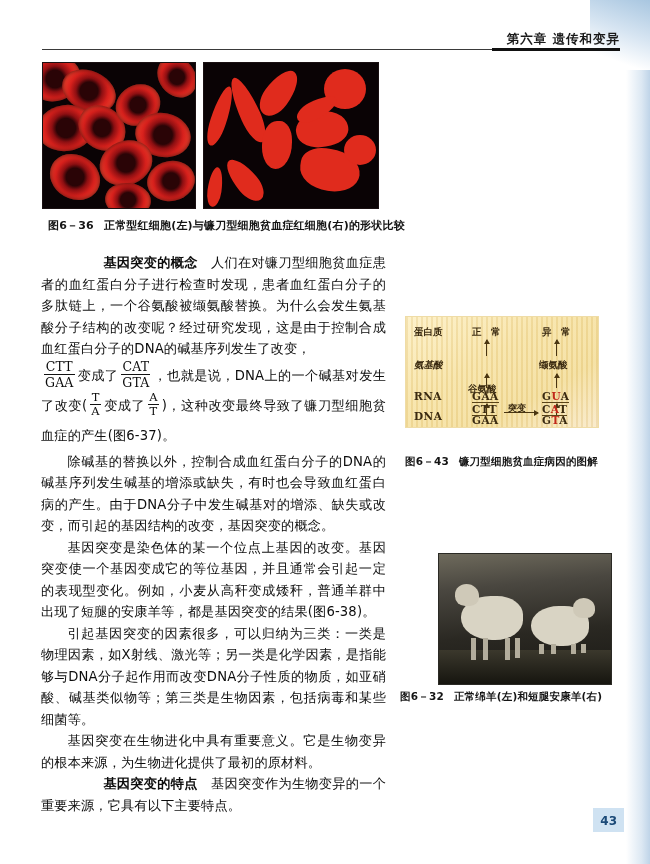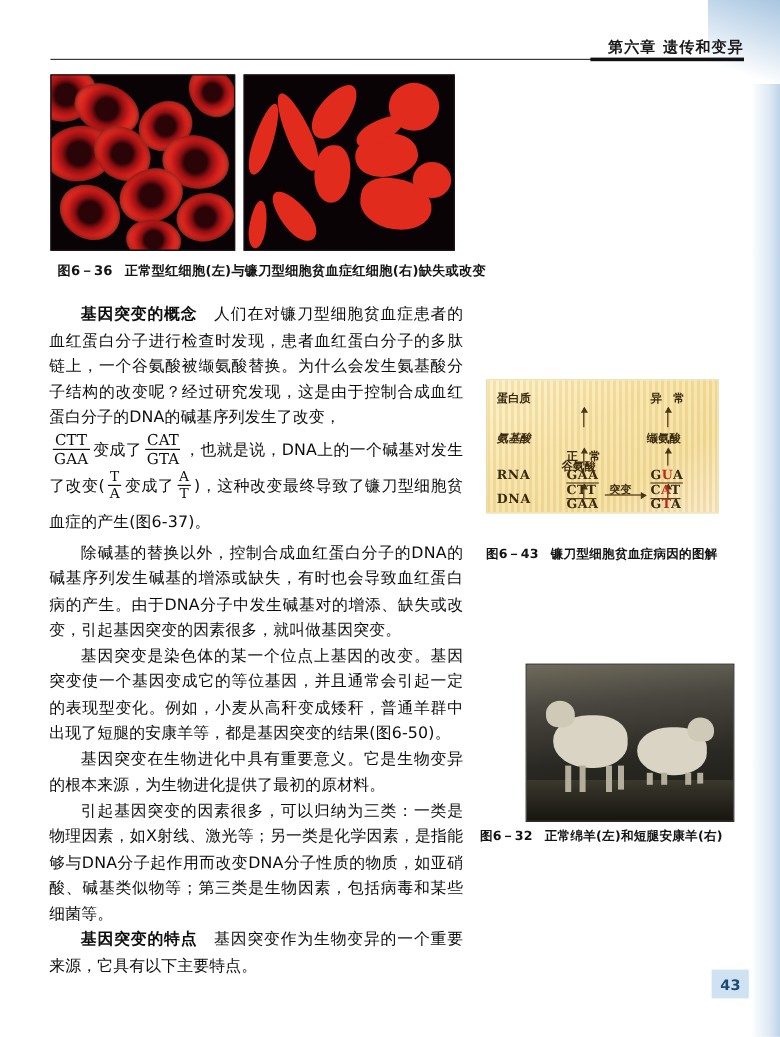--- a/index.html
+++ b/index.html
@@ -122,20 +122,21 @@
     color: #0d0d0d;
     text-align: justify;
     letter-spacing: .15px;
   }
   .body-col p {
     margin: 0;
   }
   .indent { text-indent: 2em; }
   .term {
     font-weight: bold;
+    margin-left: 36px;
   }
 
   
   .frac {
     display: inline-block;
     vertical-align: middle;
     text-align: center;
     font-family: "DejaVu Serif", "Liberation Serif", serif;
     font-size: 12.5px;
     line-height: 15px;
@@ -316,47 +317,47 @@
     <div class="sickle sickle-crescent" style="left:104px;top:24px; width:18px; height:44px; transform:rotate(62deg);"></div>
     <div class="sickle" style="left:96px; top:86px; width:60px; height:42px; border-radius:40% 55% 48% 52%; transform:rotate(8deg);"></div>
     <div class="sickle sickle-crescent" style="left:30px; top:92px; width:22px; height:50px; transform:rotate(-40deg);"></div>
     <div class="sickle" style="left:140px;top:72px; width:32px; height:30px; border-radius:50%;"></div>
     <div class="sickle sickle-crescent" style="left:4px;  top:104px;width:14px; height:40px; transform:rotate(8deg);"></div>
   </div>
 
 </div>
 
 <div class="caption caption-6-36">
-  <span class="caption-label">图6－36</span><span>正常型红细胞(左)与镰刀型细胞贫血症红细胞(右)缺失或改变</span>
+  <span class="caption-label">图6－36</span><span>正常型红细胞(左)与镰刀型细胞贫血症红细胞(右)的形状比较</span>
 </div>
 
 <div class="body-col">
 
 
   <p class="indent"><span class="term">基因突变的概念</span><span>　人们在对镰刀型细胞贫血症患者的血红蛋白分子进行检查时发现，患者血红蛋白分子的多肽链上，一个谷氨酸被缬氨酸替换。为什么会发生氨基酸分子结构的改变呢？经过研究发现，这是由于控制合成血红蛋白分子的DNA的碱基序列发生了改变，</span></p>
 
   <p class="line-tall"><span class="frac"><span class="num">CTT</span><span class="den">GAA</span></span><span>变成了</span><span class="frac"><span class="num">CAT</span><span class="den">GTA</span></span><span>，也就是说，DNA上的一个碱基对发生了改变(</span><span class="frac frac-small"><span class="num">T</span><span class="den">A</span></span><span>变成了</span><span class="frac frac-small"><span class="num">A</span><span class="den">T</span></span><span>)，这种改变最终导致了镰刀型细胞贫血症的产生(图6-37)。</span></p>
 
-  <p class="indent">除碱基的替换以外，控制合成血红蛋白分子的DNA的碱基序列发生碱基的增添或缺失，有时也会导致血红蛋白病的产生。由于DNA分子中发生碱基对的增添、缺失或改变，引起基因突变的因素很多，就叫做基因突变。</p>
-
-  <p class="indent">基因突变是染色体的某一个位点上基因的改变。基因突变使一个基因变成它的等位基因，并且通常会引起一定的表现型变化。例如，小麦从高秆变成矮秆，普通羊群中出现了短腿的安康羊等，都是基因突变的结果(图6-50)。</p>
+  <p class="indent">除碱基的替换以外，控制合成血红蛋白分子的DNA的碱基序列发生碱基的增添或缺失，有时也会导致血红蛋白病的产生。由于DNA分子中发生碱基对的增添、缺失或改变，而引起的基因结构的改变，基因突变的概念。</p>
+
+  <p class="indent">基因突变是染色体的某一个位点上基因的改变。基因突变使一个基因变成它的等位基因，并且通常会引起一定的表现型变化。例如，小麦从高秆变成矮秆，普通羊群中出现了短腿的安康羊等，都是基因突变的结果(图6-38)。</p>
+
+  <p class="indent">引起基因突变的因素很多，可以归纳为三类：一类是物理因素，如X射线、激光等；另一类是化学因素，是指能够与DNA分子起作用而改变DNA分子性质的物质，如亚硝酸、碱基类似物等；第三类是生物因素，包括病毒和某些细菌等。</p>
 
   <p class="indent">基因突变在生物进化中具有重要意义。它是生物变异的根本来源，为生物进化提供了最初的原材料。</p>
-
-  <p class="indent">引起基因突变的因素很多，可以归纳为三类：一类是物理因素，如X射线、激光等；另一类是化学因素，是指能够与DNA分子起作用而改变DNA分子性质的物质，如亚硝酸、碱基类似物等；第三类是生物因素，包括病毒和某些细菌等。</p>
 
   <p class="indent"><span class="term">基因突变的特点</span><span>　基因突变作为生物变异的一个重要来源，它具有以下主要特点。</span></p>
 
 </div>
 
 <div class="fig37-wrap">
   <div class="fig37">
 
     <span class="cell rowlabel" style="top:9px;">蛋白质</span>
-    <span class="cell" style="left:66px; top:9px;margin-top:48px;">正　常</span>
+    <span class="cell" style="left:66px; top:9px;">正　常</span>
     <span class="cell" style="left:136px; top:9px;">异　常</span>
 
     <div class="arrow-up" style="left:80px; top:23px; height:16px;"></div>
     <div class="arrow-up" style="left:150px; top:23px; height:16px;"></div>
 
     <span class="cell rowlabel" style="top:42px;font-style:italic;">氨基酸</span>
     <span class="cell" style="left:62px; top:42px;margin-top:24px;">谷氨酸</span>
     <span class="cell" style="left:133px; top:42px;">缬氨酸</span>
 
     <div class="arrow-up" style="left:80px; top:57px; height:14px;"></div>

